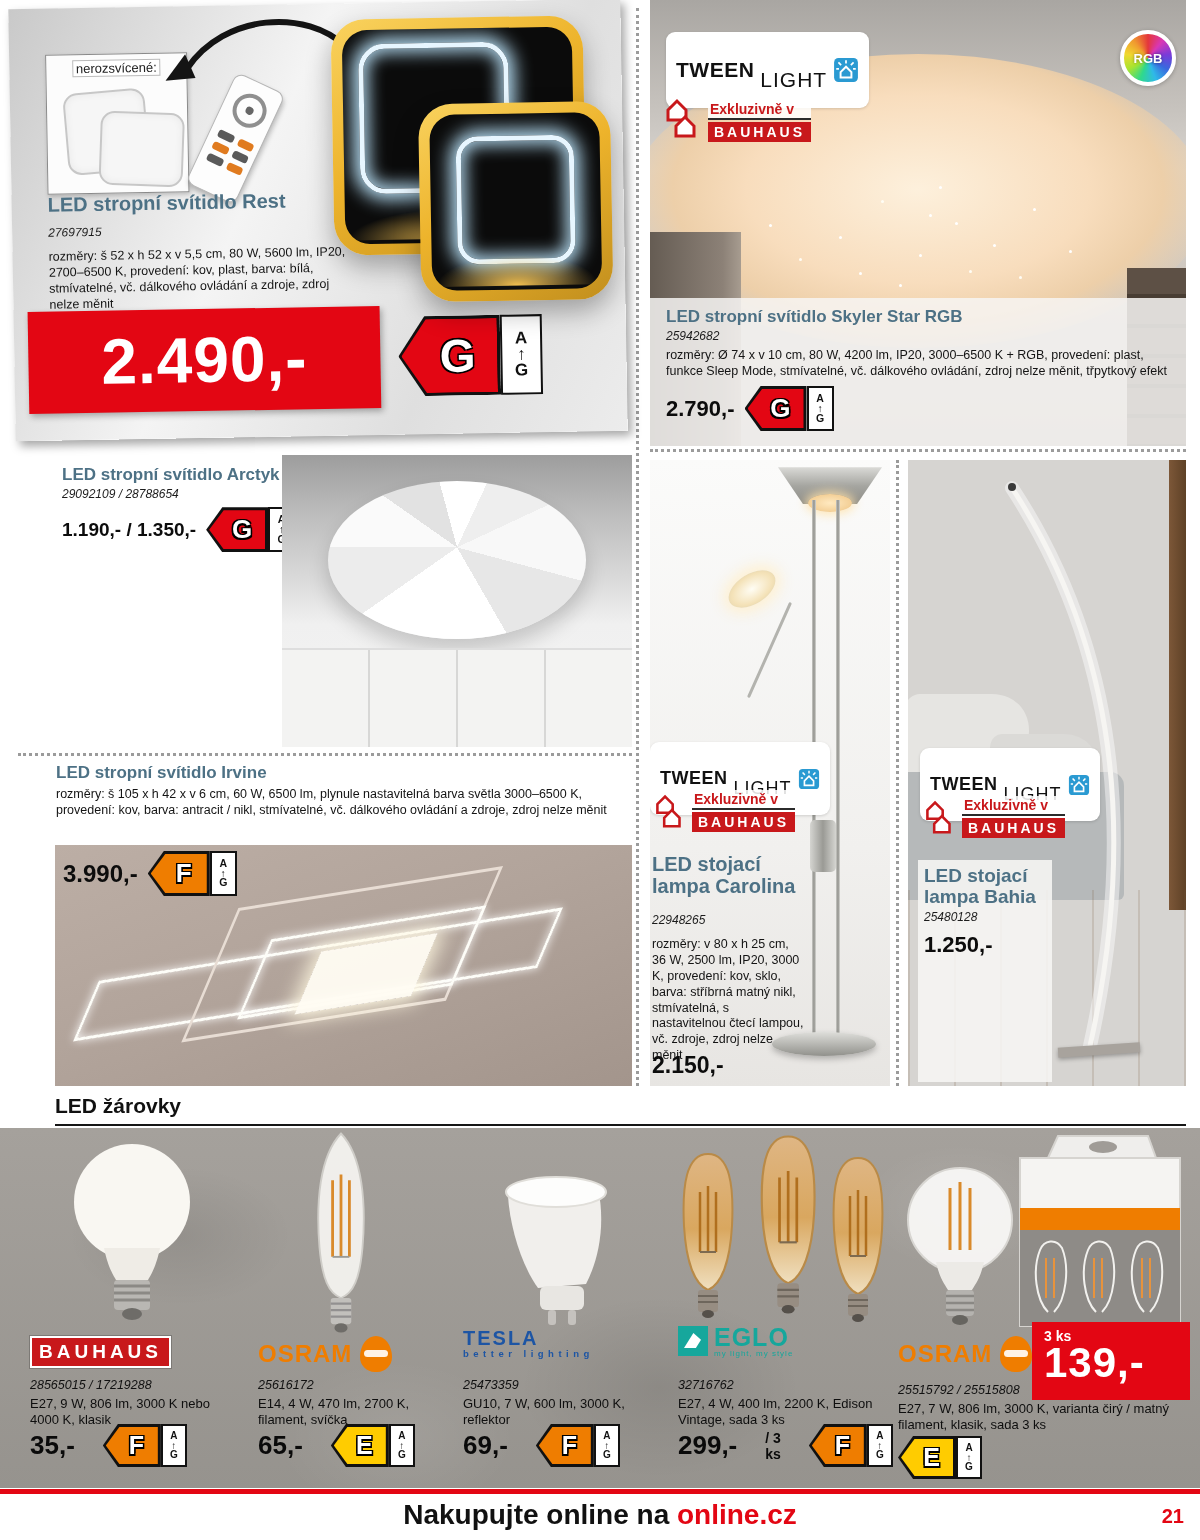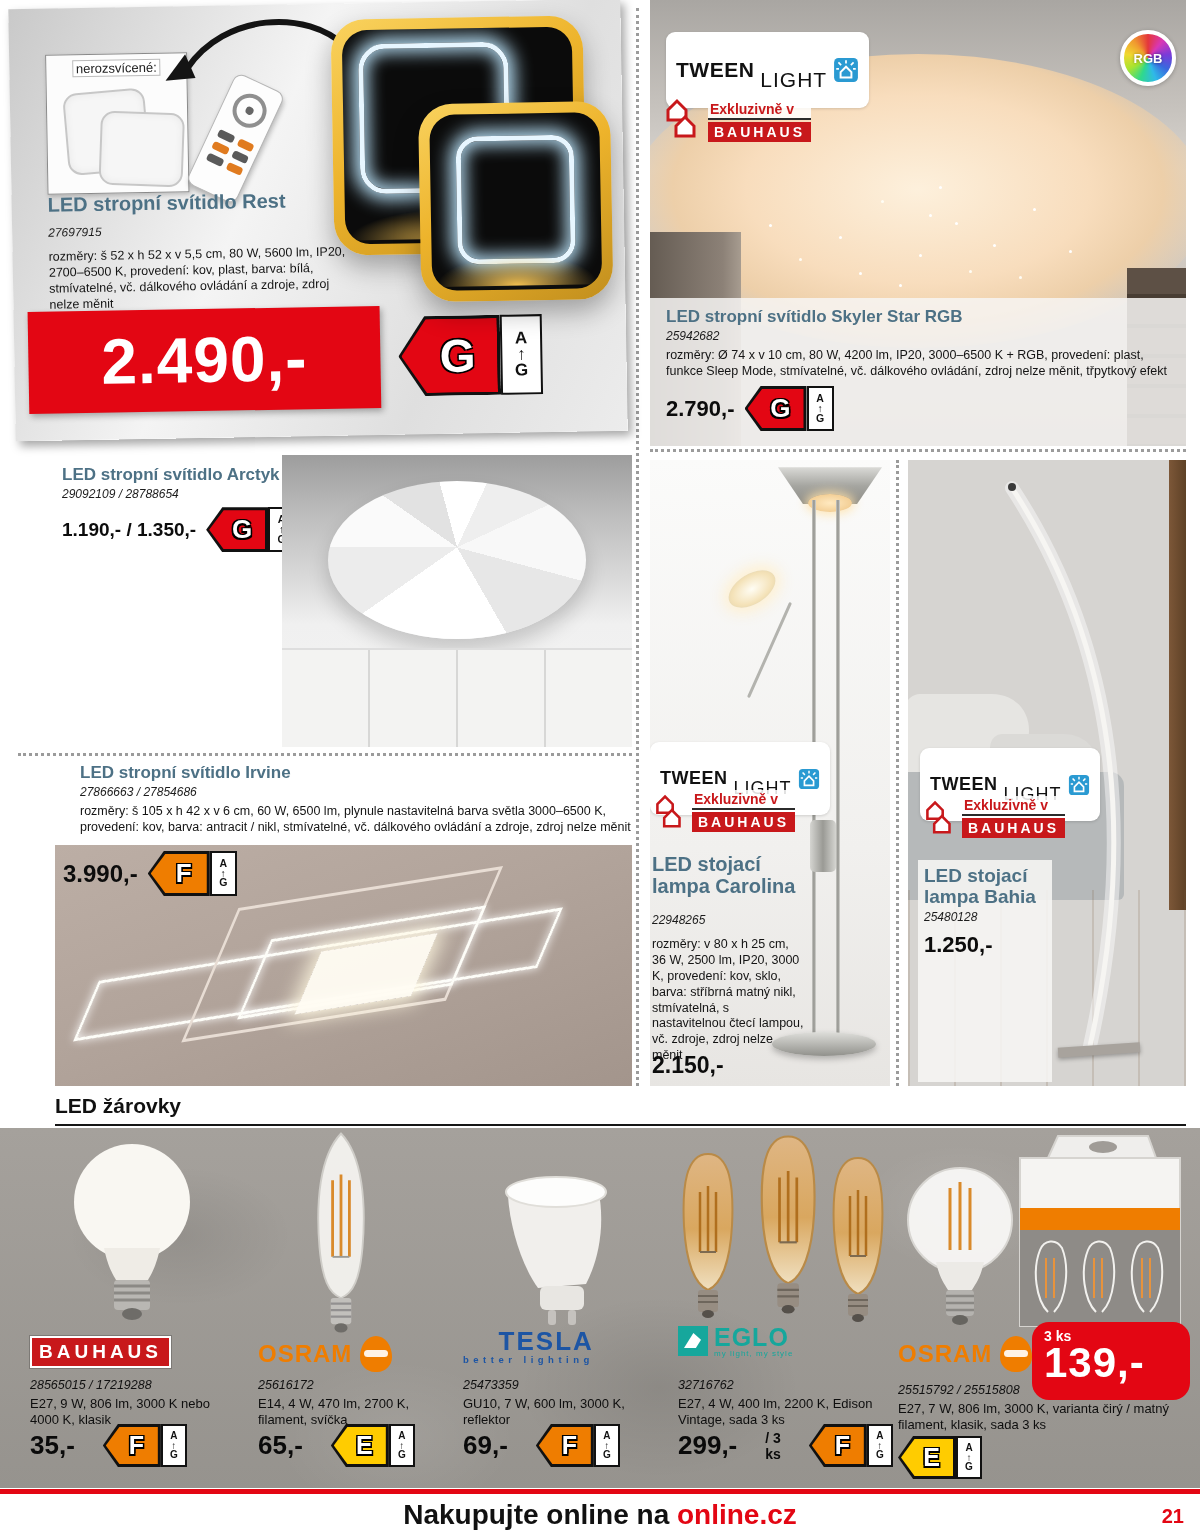--- a/index.html
+++ b/index.html
@@ -110,21 +110,21 @@
   .arc-lamp { position:absolute; left:46px; top:26px; width:258px; height:158px; border-radius:50%;
               box-shadow:0 12px 20px rgba(0,0,0,.18);
               background:conic-gradient(from 210deg at 50% 42%, #ffffff 0 25deg, #ececec 25deg 60deg, #fafafa 60deg 95deg,
                          #e2e2e2 95deg 135deg, #ffffff 135deg 175deg, #eeeeee 175deg 215deg, #f8f8f8 215deg 255deg,
                          #e7e7e7 255deg 300deg, #ffffff 300deg 360deg); }
   .arc-cabs { position:absolute; left:0; bottom:0; width:100%; height:34%; background:#f3f3f2;
               border-top:2px solid #dedede;
               background-image:repeating-linear-gradient(90deg, transparent 0 86px, #d7d7d6 86px 88px); }
 
   
-  .irv-text { position:absolute; left:80px; top:764px; width:568px; }
+  .irv-text { position:absolute; left:56px; top:764px; width:568px; }
   .irv-img  { position:absolute; left:55px; top:845px; width:577px; height:241px; overflow:hidden;
               background:linear-gradient(160deg,#bcaea5 0%,#b2a49b 45%,#a3958c 100%); }
   .irv-lamp { position:absolute; left:30px; top:25px; width:520px; height:190px;
               transform:rotate(-9deg) skewX(-32deg); }
   .irv-f { position:absolute; border:3px solid #fdfdf8;
            box-shadow:0 0 9px rgba(255,255,255,.85), inset 0 0 9px rgba(255,255,255,.85); }
   .irv-f2 { border-color:#e8ddd4; box-shadow:none; }
   .irv-panel { position:absolute; left:228px; top:78px; width:118px; height:58px; background:rgba(255,252,243,.96);
                box-shadow:0 0 18px 6px rgba(255,248,225,.9); }
   .irv-price { position:absolute; left:8px; top:6px; display:flex; align-items:center; gap:10px; }
@@ -193,30 +193,30 @@
   .bcol .b-pricerow { position:absolute; top:296px; left:0; display:flex; align-items:center; gap:28px; }
   .bcol .b-price { font-weight:900; font-size:26px; color:#0a0a0a; }
   .bcol .b-psfx { font-weight:bold; font-size:14px; color:#0a0a0a; }
   .bh-logo { display:inline-block; background:#c8181b; color:#fff; font-weight:900; font-size:19px;
              letter-spacing:4px; padding:3px 7px; border:2px solid #fff; box-shadow:0 0 0 1px rgba(0,0,0,.2); }
   .osram-row { display:flex; align-items:center; gap:8px; }
   .osram-text { color:#ef7d00; font-weight:900; font-size:24px; letter-spacing:1px; }
   .osram-mark { width:32px; height:36px; background:#ef7d00; border-radius:50% 50% 46% 46% / 58% 58% 42% 42%;
                 position:relative; }
   .osram-mark i { position:absolute; left:4px; top:14px; width:24px; height:7px; background:#fff; border-radius:4px; opacity:.9; }
-  .tesla-text { color:#1d55a4; font-weight:900; font-size:26px; letter-spacing:2px; line-height:1;text-align:right; }
+  .tesla-text { color:#1d55a4; font-weight:900; font-size:20px; letter-spacing:2px; line-height:1; }
   .tesla-tag  { color:#1d55a4; font-size:9.5px; letter-spacing:4.5px; font-weight:bold; }
   .eglo-row { display:flex; align-items:flex-start; gap:6px; }
   .eglo-ic { width:30px; height:30px; background:#16a79c; position:relative; }
   .eglo-ic i { position:absolute; left:6px; top:7px; width:17px; height:15px; background:#fff;
                clip-path:polygon(0 100%, 55% 0, 100% 45%, 70% 100%); }
   .eglo-text { color:#16a79c; font-weight:bold; font-size:25px; line-height:.9; letter-spacing:1px; }
   .eglo-tag { color:#16a79c; font-size:8px; letter-spacing:1px; }
   .pack-badge { position:absolute; left:1032px; top:194px; width:158px; height:78px; background:#e30613;
-                color:#fff; padding:6px 12px 1px;border-radius:17px; }
+                color:#fff; padding:6px 12px 1px; }
   .pack-badge .q { font-size:14px; font-weight:bold; }
   .pack-badge .p { font-size:42px; font-weight:900; line-height:.9; letter-spacing:1px; }
   .c5 .b-sku { top:255px; } .c5 .b-desc { top:273px; } .c5 .b-pricerow { top:308px; }
 
   
   .footer-line { position:absolute; left:0; top:1489px; width:1200px; height:5px; background:#e30613; }
   .footer-text { position:absolute; left:0; top:1499px; width:1200px; text-align:center;
                  font-size:28px; font-weight:900; color:#111; }
   .footer-text .lnk { color:#e30613; }
   .page-num { position:absolute; right:16px; top:1505px; color:#e30613; font-weight:900; font-size:20px; }
@@ -351,21 +351,20 @@
       </span>
     </div>
   </div>
   <div class="arc-img">
     <div class="arc-lamp"></div>
     <div class="arc-cabs"></div>
   </div>
 
   <div class="irv-text">
     <div class="t-title">LED stropní svítidlo Irvine</div>
-    <div class="t-sku">27866663 / 27854686</div>
     <div class="t-desc">rozměry: š 105 x h 42 x v 6 cm, 60 W, 6500 lm, plynule nastavitelná barva světla 3000–6500 K, provedení: kov, barva: antracit / nikl, stmívatelné, vč. dálkového ovládání a zdroje, zdroj nelze měnit</div>
   </div>
   <div class="irv-img">
     <div class="irv-lamp">
       <span class="irv-f" style="left:0; top:72px; width:470px; height:56px;"></span>
       <span class="irv-f irv-f2" style="left:118px; top:22px; width:268px; height:124px;"></span>
       <span class="irv-f" style="left:168px; top:58px; width:218px; height:74px;"></span>
       <span class="irv-panel"></span>
     </div>
     <div class="irv-price">

